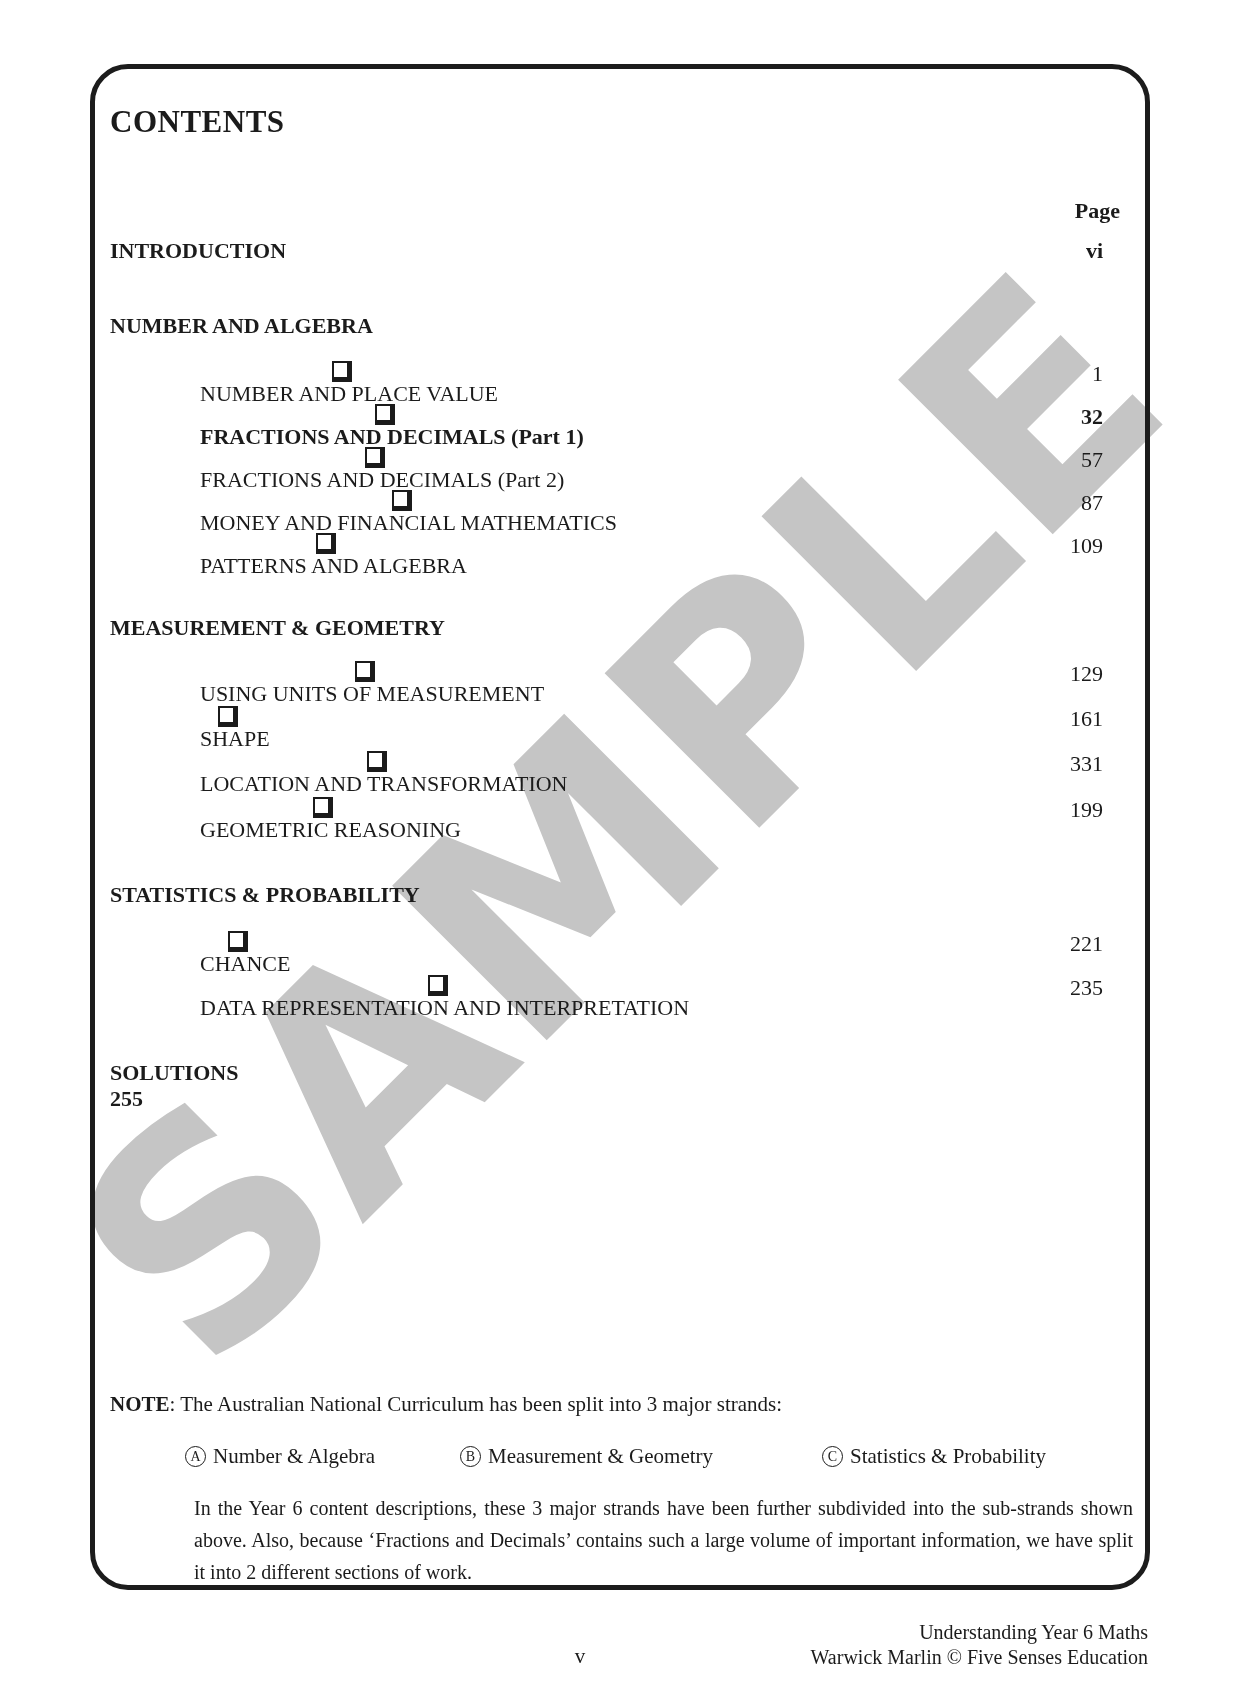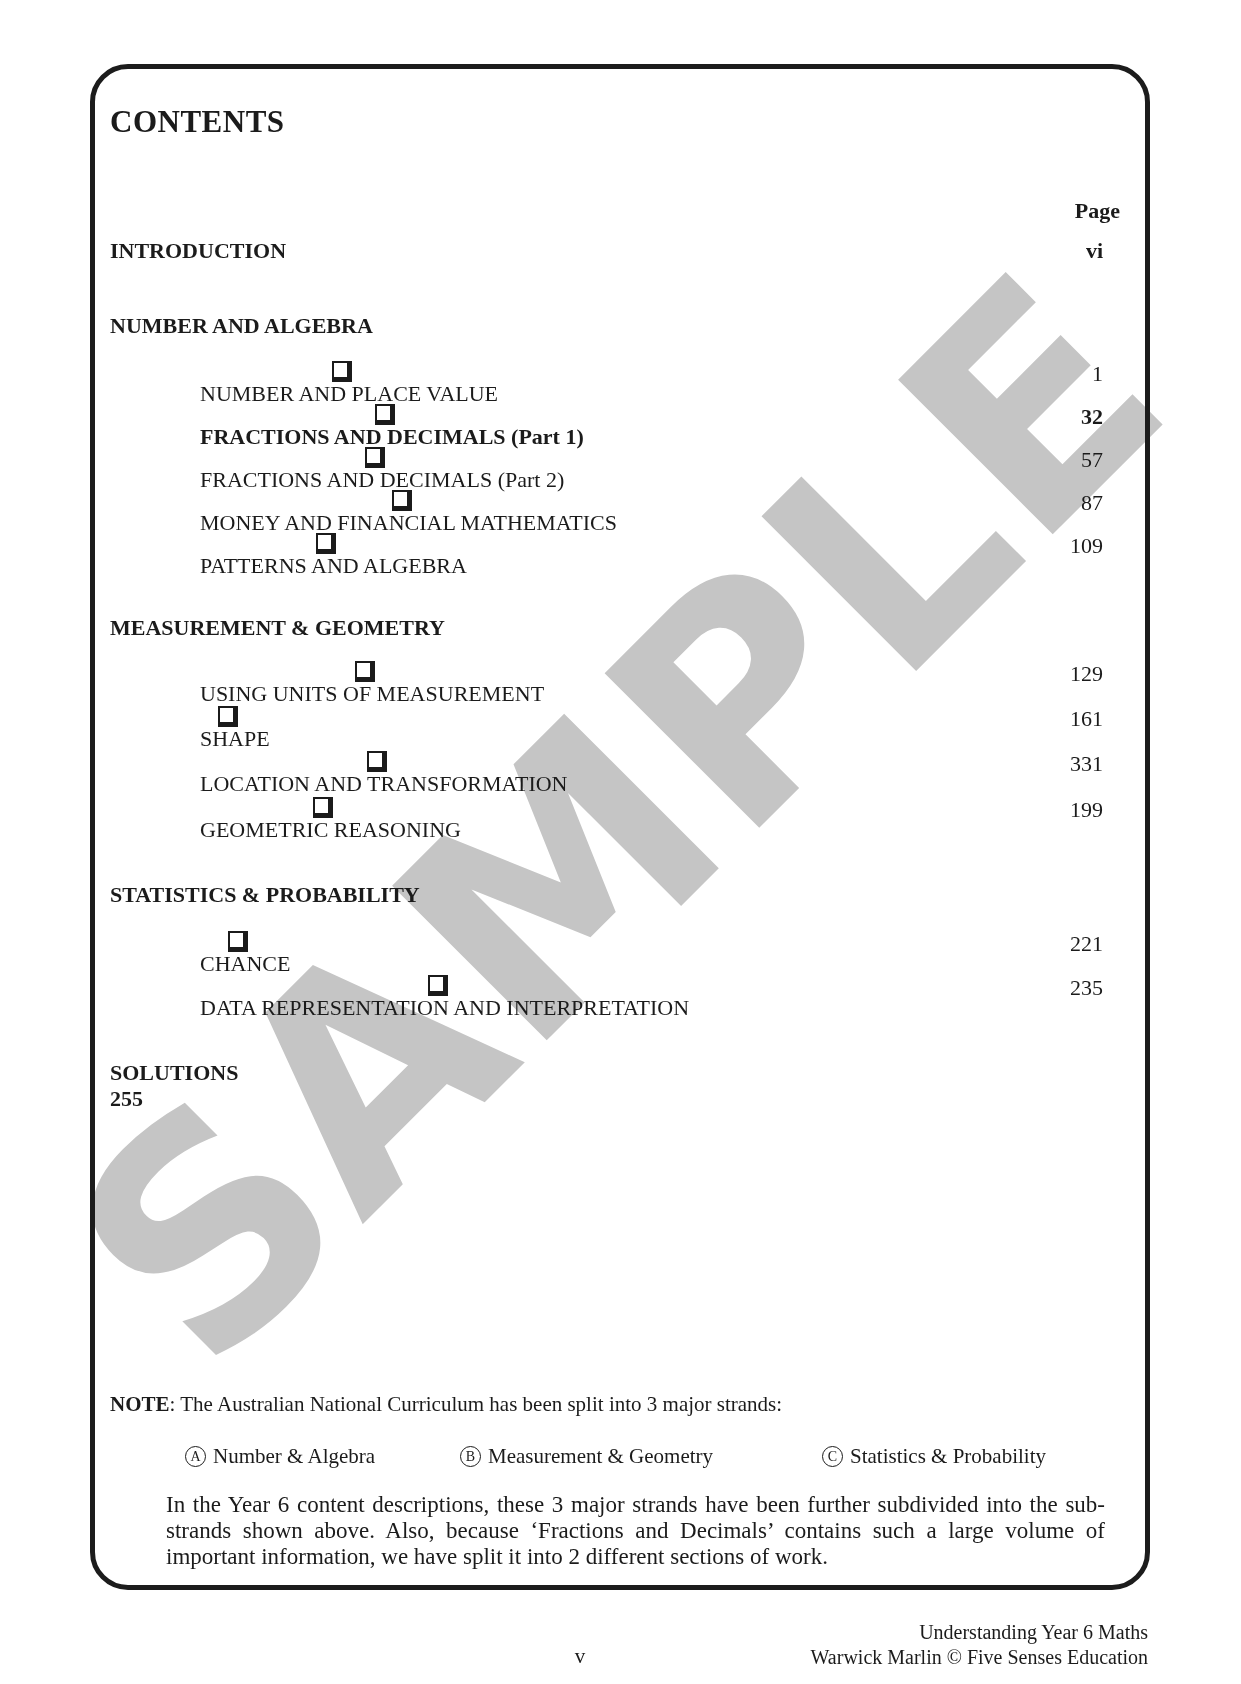--- a/index.html
+++ b/index.html
@@ -43,21 +43,21 @@
   }
   .note-line{left:110px;top:1368px;font-size:21px;}
   .note-line b{font-weight:bold;}
   .strand{display:inline-flex;align-items:center;font-size:21px;white-space:nowrap;}
   .circle{
     display:inline-flex;align-items:center;justify-content:center;
     width:21px;height:21px;border:1.5px solid #1b1b1b;border-radius:50%;
     font-size:14px;margin-right:7px;box-sizing:border-box;flex:0 0 auto;
   }
   .note-paragraph{
-    left:166px;top:1468px;width:939px;font-size:23px;line-height:26px;
+    left:194px;top:1468px;width:939px;font-size:20px;line-height:32px;
     text-align:justify;
   }
   .footer-center{left:560px;top:1620px;width:40px;text-align:center;font-size:21px;}
   .footer-right{left:741px;top:1596px;width:407px;text-align:right;font-size:20px;line-height:25px;}
 </style>
 </head>
 <body>
 
 <div class="watermark">SAMPLE</div>
 <div class="page-border"></div>

